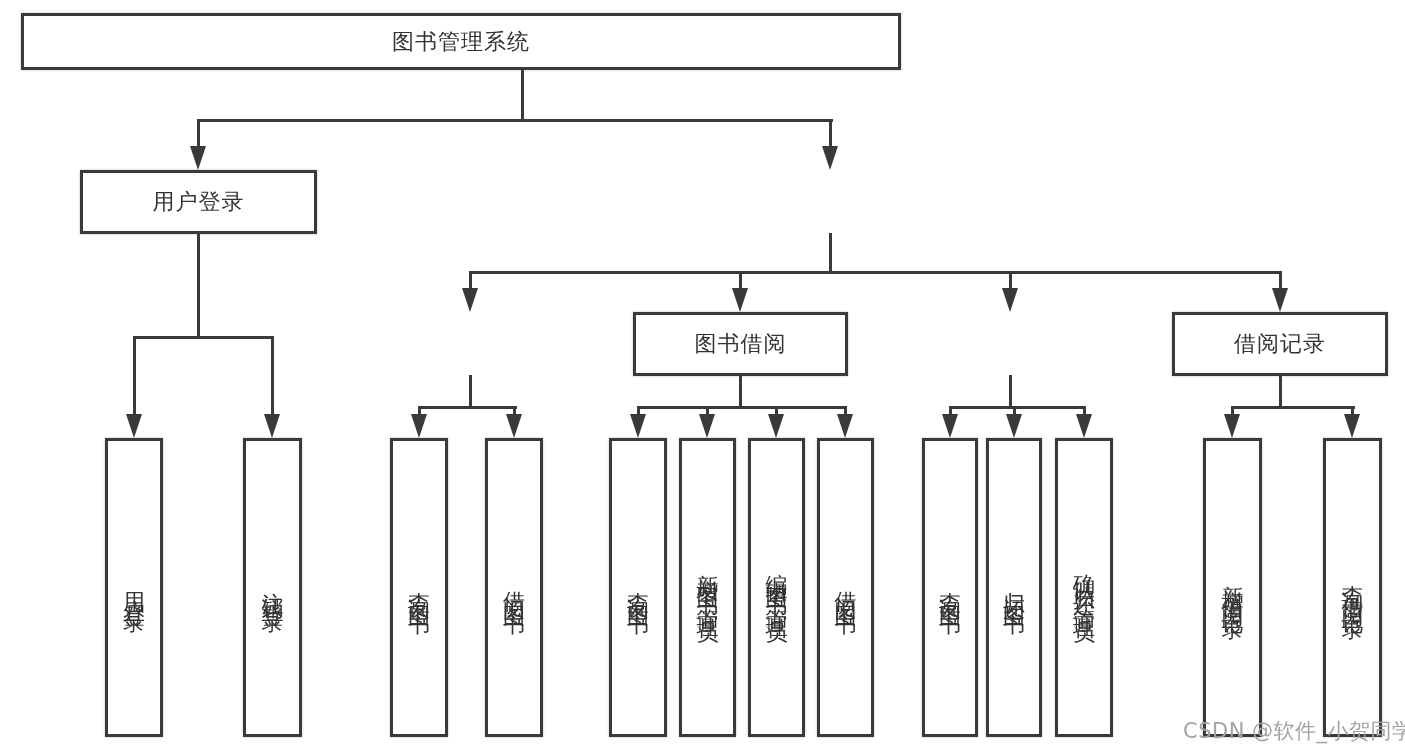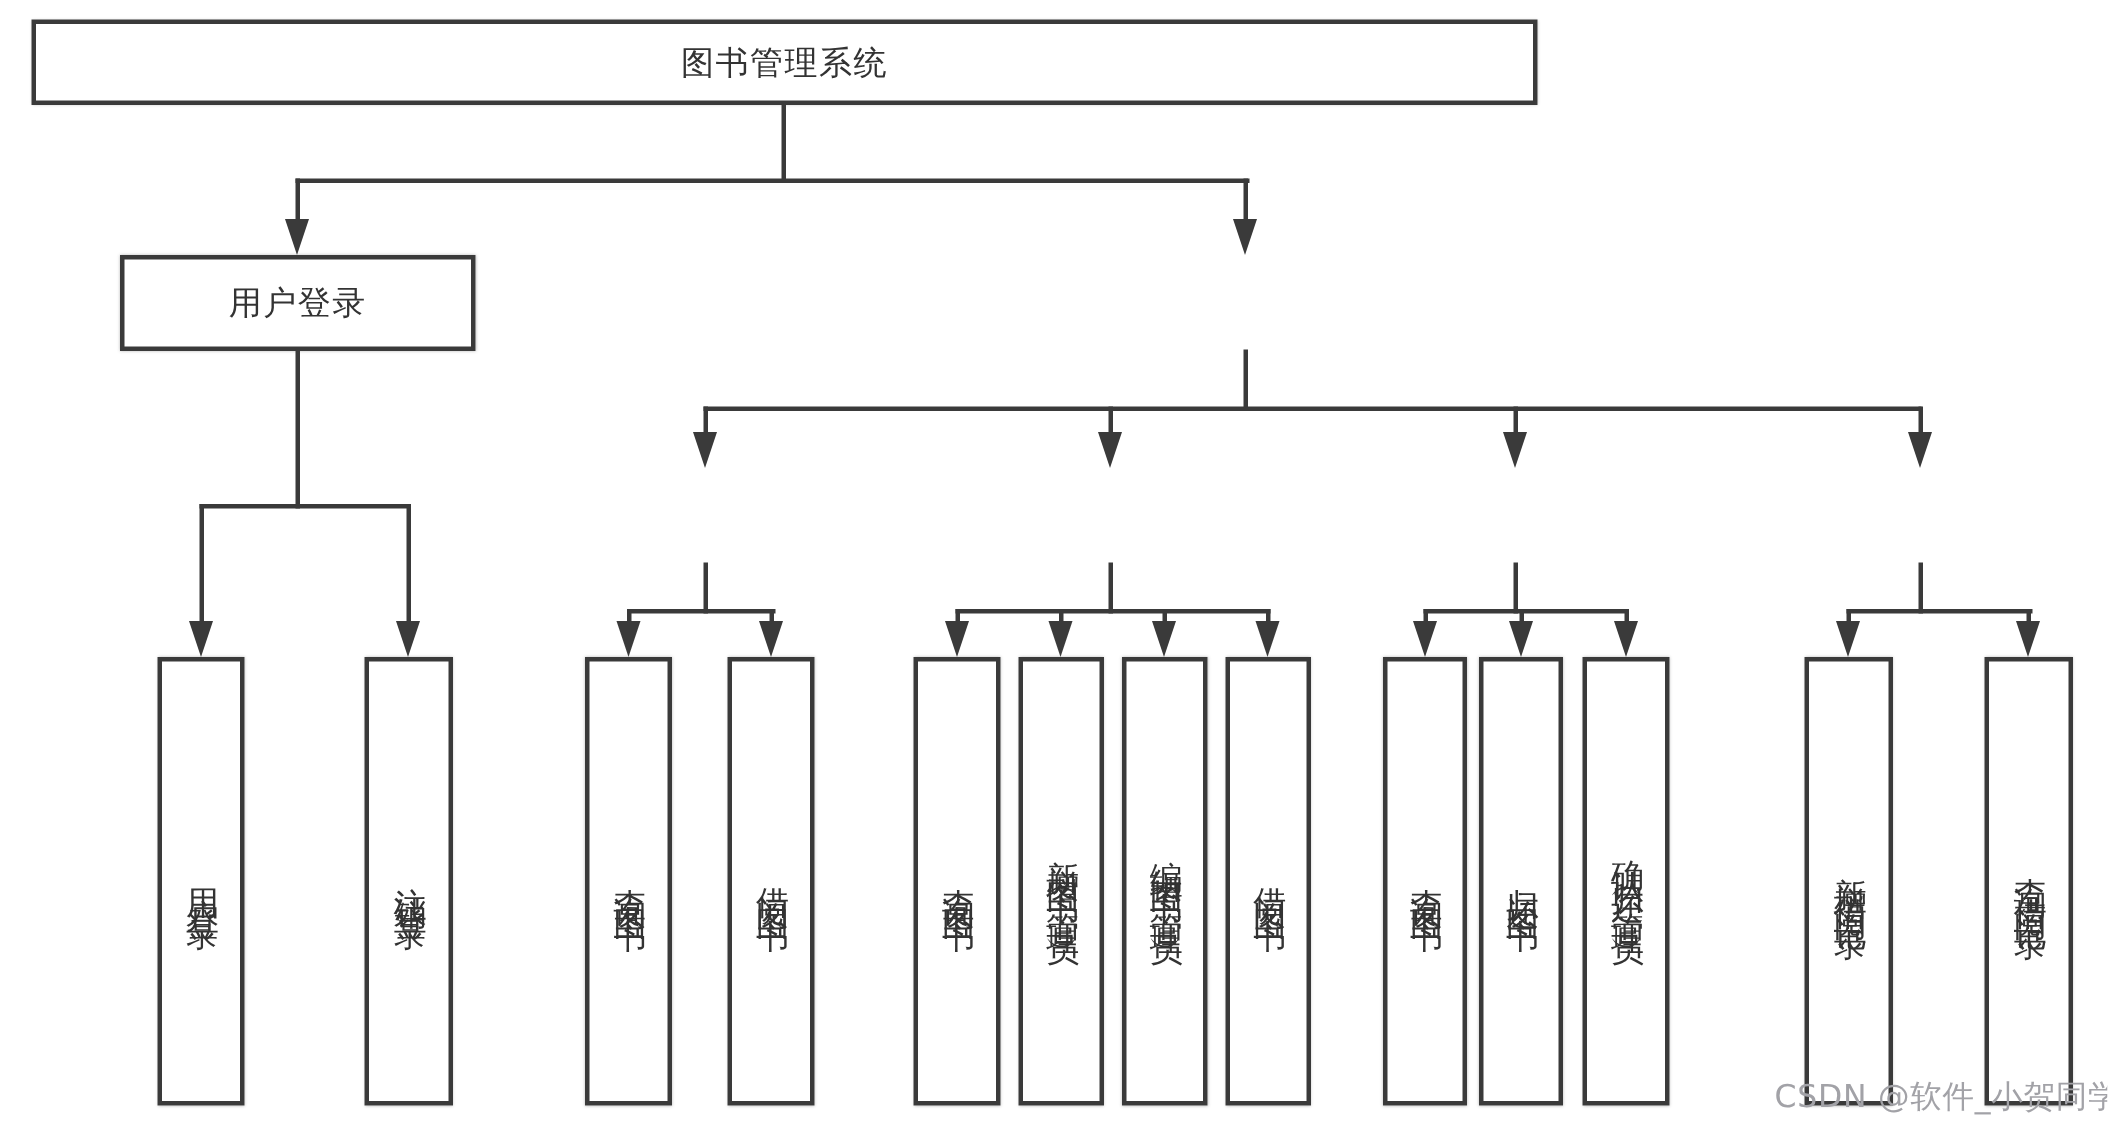--- a/index.html
+++ b/index.html
@@ -56,21 +56,21 @@
     color: var(--watermark);
     white-space: nowrap;
     letter-spacing: 0.5px;
   }
 </style>
 </head>
 <body>
 
 <div class="canvas">
 
-  <div class="node" style="left:21px;top:13px;width:1004px;height:57px">
+  <div class="node" style="left:21px;top:13px;width:880px;height:57px">
     <span>图书管理系统</span>
   </div>
 
   <div class="vl" style="left:521px;top:68px;height:54px"></div>
   <div class="hl" style="left:197px;top:119px;width:636px"></div>
   <div class="vl" style="left:197px;top:119px;height:29px"></div>
   <div class="arrow" style="left:190px;top:146px"></div>
   <div class="vl" style="left:829px;top:119px;height:29px"></div>
   <div class="arrow" style="left:822px;top:146px"></div>
 
@@ -89,20 +89,26 @@
   <div class="hl" style="left:469px;top:271px;width:812px"></div>
   <div class="vl" style="left:469px;top:271px;height:19px"></div>
   <div class="arrow" style="left:462px;top:288px"></div>
   <div class="vl" style="left:739px;top:271px;height:19px"></div>
   <div class="arrow" style="left:732px;top:288px"></div>
   <div class="vl" style="left:1009px;top:271px;height:19px"></div>
   <div class="arrow" style="left:1002px;top:288px"></div>
   <div class="vl" style="left:1279px;top:271px;height:19px"></div>
   <div class="arrow" style="left:1272px;top:288px"></div>
 
+  <div class="node" style="left:633px;top:312px;width:215px;height:64px">
+    <span>图书借阅</span>
+  </div>
+  <div class="node" style="left:1172px;top:312px;width:216px;height:64px">
+    <span>借阅记录</span>
+  </div>
 
   <div class="vl" style="left:469px;top:375px;height:34px"></div>
   <div class="hl" style="left:418px;top:406px;width:99px"></div>
   <div class="vl" style="left:418px;top:406px;height:10px"></div>
   <div class="arrow" style="left:411px;top:414px"></div>
   <div class="vl" style="left:513px;top:406px;height:10px"></div>
   <div class="arrow" style="left:506px;top:414px"></div>
 
   <div class="vl" style="left:739px;top:375px;height:34px"></div>
   <div class="hl" style="left:637px;top:406px;width:210px"></div>

